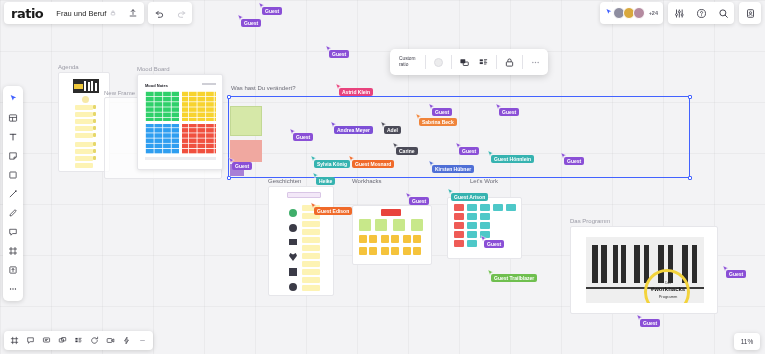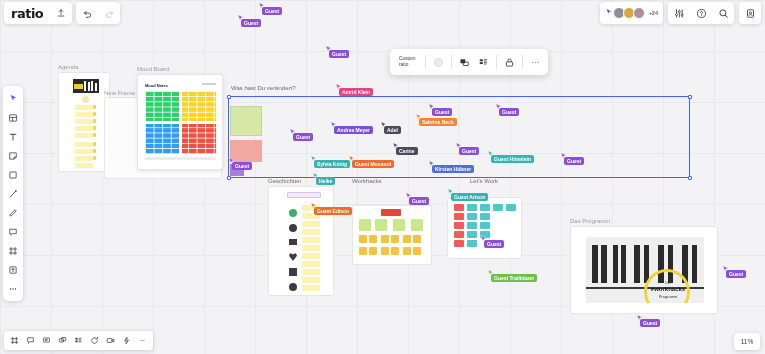--- a/index.html
+++ b/index.html
@@ -473,20 +473,29 @@
         </svg>
         <span class="chip" style="background:#8a4fd6;">Guest</span>
       </div>
     </div>
 </div>
 
 <div id="topbar">
   <div id="tb-left">
     <div class="bar-group">
       <div class="logo">ratio</div>
+      <div class="board-title">
+        <span>Frau und Beruf</span>
+        <span>
+          <svg width="6" height="6" viewBox="0 0 12 12">
+              <rect x="2.5" y="5" width="7" height="5" rx="1" fill="none" stroke="#b0b0ba" stroke-width="1.2"></rect>
+              <path d="M4.2 5V3.6a1.8 1.8 0 013.6 0V5" fill="none" stroke="#b0b0ba" stroke-width="1.2"></path>
+            </svg>
+        </span>
+      </div>
       <div class="tb-btn">
         <svg width="10" height="10" viewBox="0 0 14 14">
             <path d="M7 2.5v6.5M4.4 5L7 2.4 9.6 5M3 11.2h8" fill="none" stroke="#3b3b47" stroke-width="1.1" stroke-linecap="round" stroke-linejoin="round"></path>
           </svg>
       </div>
     </div>
     <div class="bar-group">
       <div class="tb-btn">
         <svg width="11" height="11" viewBox="0 0 14 14">
             <path d="M3.2 6.4h5.1a2.7 2.7 0 110 5.4H5.6M3.2 6.4l2.3-2.3M3.2 6.4l2.3 2.3" fill="none" stroke="#3b3b47" stroke-width="1.1" stroke-linecap="round" stroke-linejoin="round"></path>

